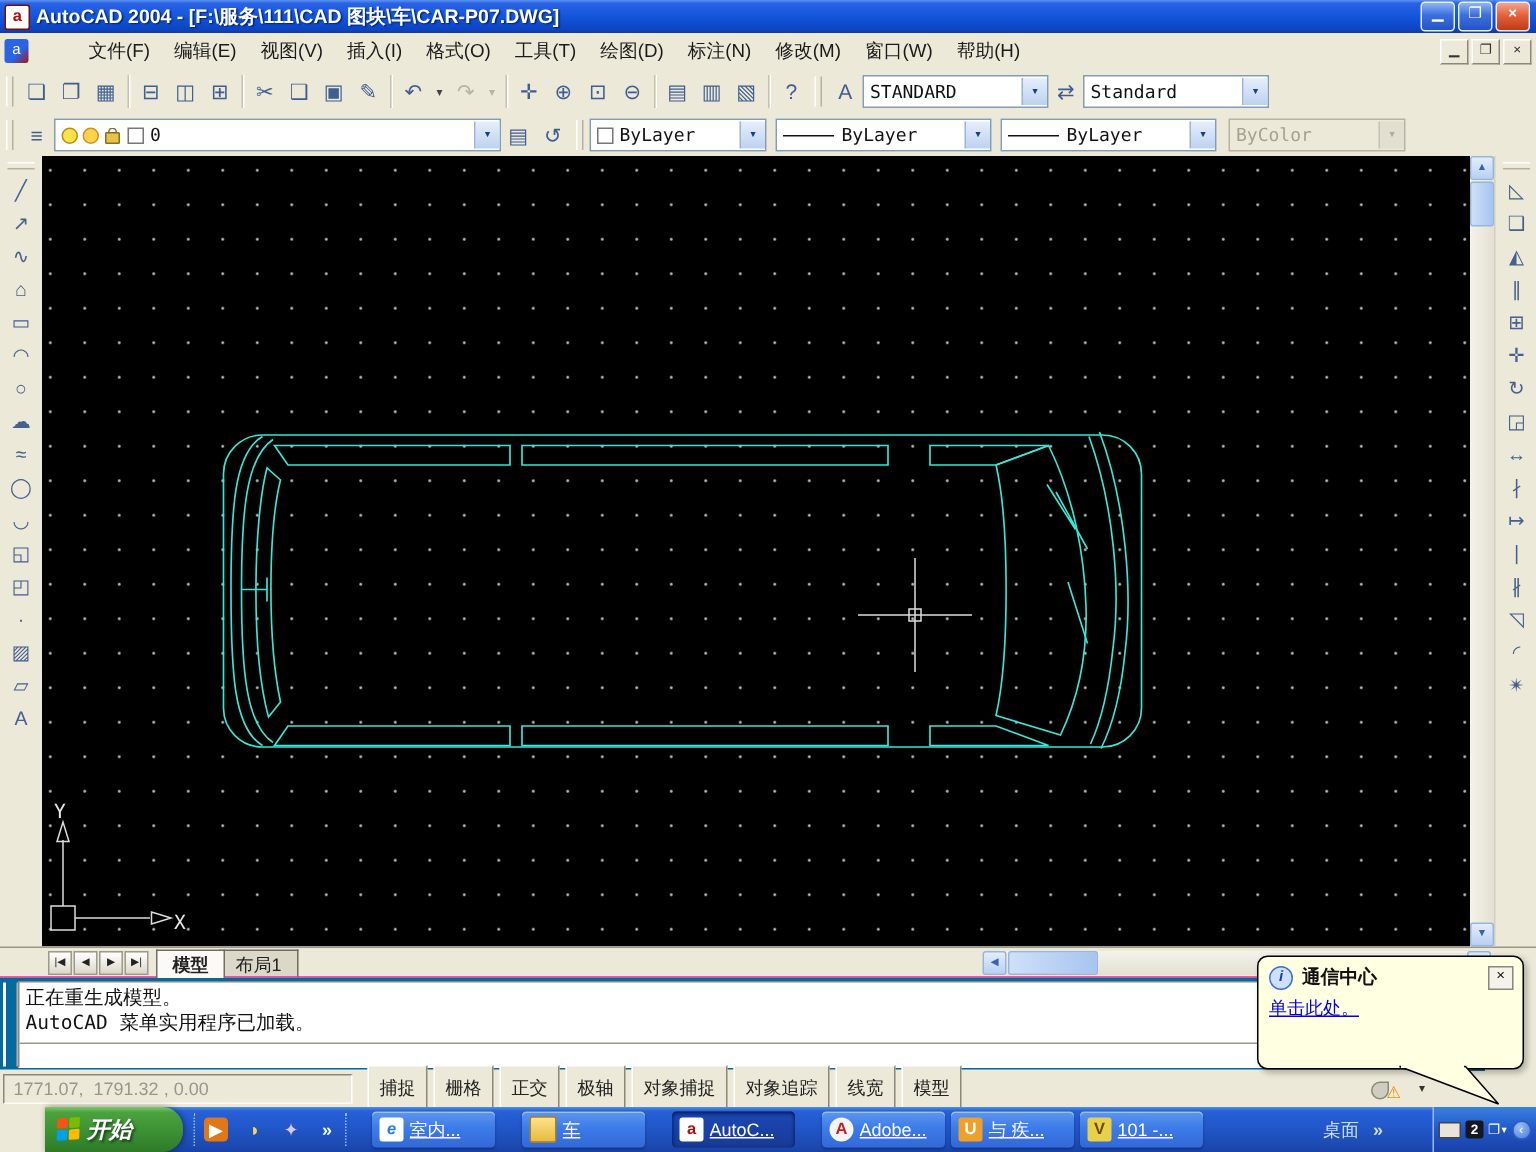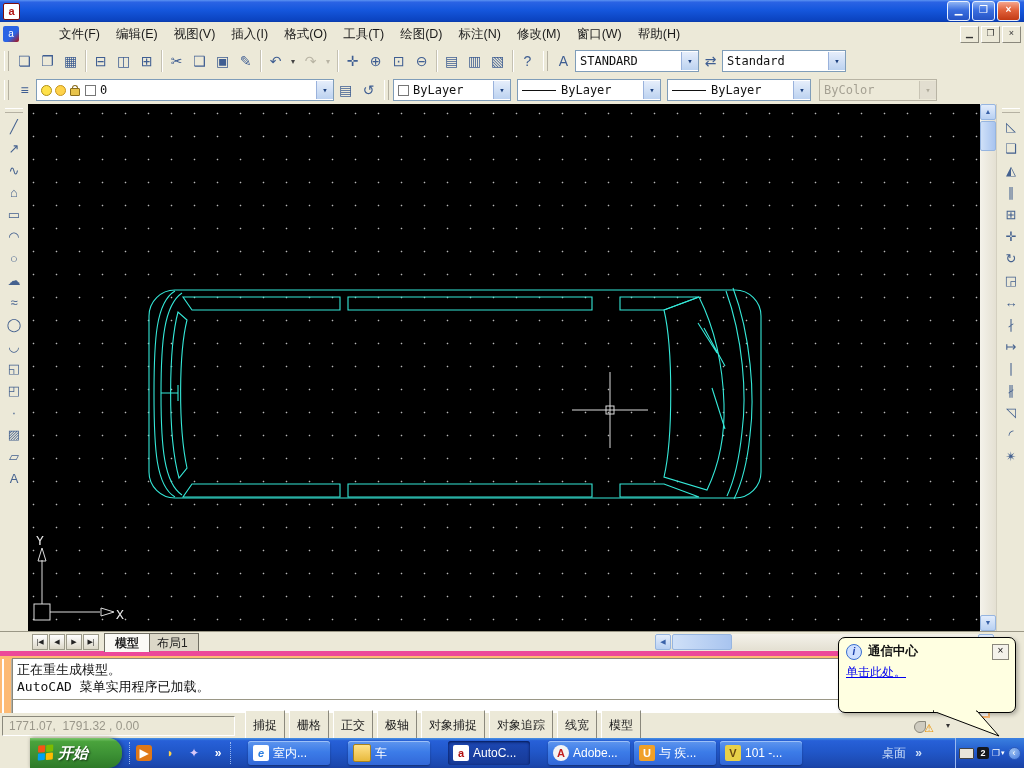--- a/index.html
+++ b/index.html
@@ -85,21 +85,21 @@
   
   #tabrow{left:0;top:631px;width:1024px;height:20px;background:#ece9d8;border-top:1px solid #9a9786;}
   .tnav{position:absolute;top:2px;width:16px;height:16px;background:linear-gradient(#fff,#dcd8c8);
     border:1px solid #9c9a8a;font-size:7px;line-height:14px;text-align:center;color:#222;box-sizing:border-box;}
   .tab{position:absolute;top:1px;height:17px;font-size:12px;padding:1px 10px 0 10px;
     border:1px solid #716f64;border-bottom:none;background:#dcd8c8;color:#222;}
   .tab.active{background:#fbfaf6;font-weight:bold;z-index:2;}
   #hscroll{position:absolute;left:655px;top:2px;right:30px;height:16px;background:linear-gradient(180deg,#f4f2ea,#e4e0d2);}
 
   
-  #cmd{left:0;top:651px;width:990px;height:62px;background:#fdba74;border-top:5px solid #ec4899;}
+  #cmd{left:0;top:651px;width:990px;height:62px;background:#0369a1;border-top:1px solid #ec4899;}
   #cmd .cgrip{position:absolute;left:2px;top:3px;bottom:3px;width:7px;
     border-left:2px solid #fff;border-right:2px solid #b5b1a2;}
   #cmd .cwhite{position:absolute;left:12px;top:2px;right:2px;bottom:2px;background:#fff;
     border:1px solid;border-color:#8a887c #fff #fff #8a887c;
     font-family:"DejaVu Sans Mono","Liberation Mono",monospace;font-size:13px;color:#111;}
   .chist{padding:2px 4px;height:36px;border-bottom:1px solid #9a9786;line-height:17px;white-space:pre;}
   .cprompt{padding:2px 4px;line-height:16px;}
 
   
   #status{left:0;top:713px;width:956px;height:25px;background:#ece9d8;display:flex;align-items:center;}
@@ -126,21 +126,21 @@
   #start-label{font-size:15px;font-weight:bold;font-style:italic;text-shadow:1px 1px 2px #0009;}
   .ql{position:absolute;top:5px;width:20px;height:20px;display:flex;align-items:center;justify-content:center;
     font-size:12px;color:#fff;}
   .qsep{position:absolute;top:4px;width:2px;height:22px;border-left:1px dotted #9ab8f0;}
   .task{position:absolute;top:3px;width:82px;height:24px;border-radius:3px;display:flex;align-items:center;
     background:linear-gradient(180deg,#5f96ee,#3c7ce8 45%,#3268d8);box-shadow:inset 0 1px 0 #9cc0f8,0 1px 2px #0005;
     color:#fff;font-size:12px;}
   .task.active{background:linear-gradient(180deg,#1c48b4,#173a96);box-shadow:inset 0 1px 3px #00124a;}
   .task .ticon{width:16px;height:16px;margin:0 4px 0 5px;flex:none;display:flex;align-items:center;justify-content:center;
     font-size:11px;font-weight:bold;border-radius:2px;}
-  .task .tlabel{white-space:nowrap;overflow:hidden;}
+  .task .tlabel{white-space:nowrap;overflow:hidden;text-decoration:underline;}
   #desktop-toolbar{position:absolute;left:852px;top:7px;color:#cfe0f8;font-size:12px;}
   #tray{position:absolute;left:925px;top:0;width:99px;height:30px;
     background:linear-gradient(180deg,#3a80e0,#2157c9 50%,#1941a5);border-left:1px solid #9ab8f0;
     display:flex;align-items:center;}
   .trayicon{margin-left:3px;flex:none;}
   #kbd-icon{width:13px;height:9px;background:#e8e4da;border:1px solid #444;border-radius:1px;}
   #ime-badge{width:12px;height:12px;background:#14171d;color:#fff;font-size:9px;font-weight:bold;
     text-align:center;line-height:12px;border-radius:2px;}
   #restore-tray-icon{color:#fff;font-size:9px;}
   #tray-arrow{color:#fff;font-size:7px;margin-left:1px;}
@@ -160,20 +160,21 @@
     font-size:10px;line-height:12px;text-align:center;color:#111;}
   #balloon .btext{font-size:12px;color:#111;padding:6px 7px 0 7px;}
   #balloon .blink{font-size:12px;color:#0000EE;text-decoration:underline;padding:4px 7px 0 7px;display:inline-block;}
   #balloon-tail{position:absolute;left:925px;top:710px;z-index:51;}
 </style>
 </head>
 <body>
 
 <div id="titlebar" class="abs">
   <span class="app-logo">a</span>
+  <span id="title-text">AutoCAD 2004 - [F:\服务\111\CAD 图块\车\CAR-P07.DWG]</span>
   <span class="winbtns">
     <span class="wbtn">▁</span>
     <span class="wbtn">❐</span>
     <span class="wbtn close">×</span>
   </span>
 </div>
 
 <div id="menubar" class="abs">
   <span class="menu-logo">a</span>
   <div class="menu-items">

